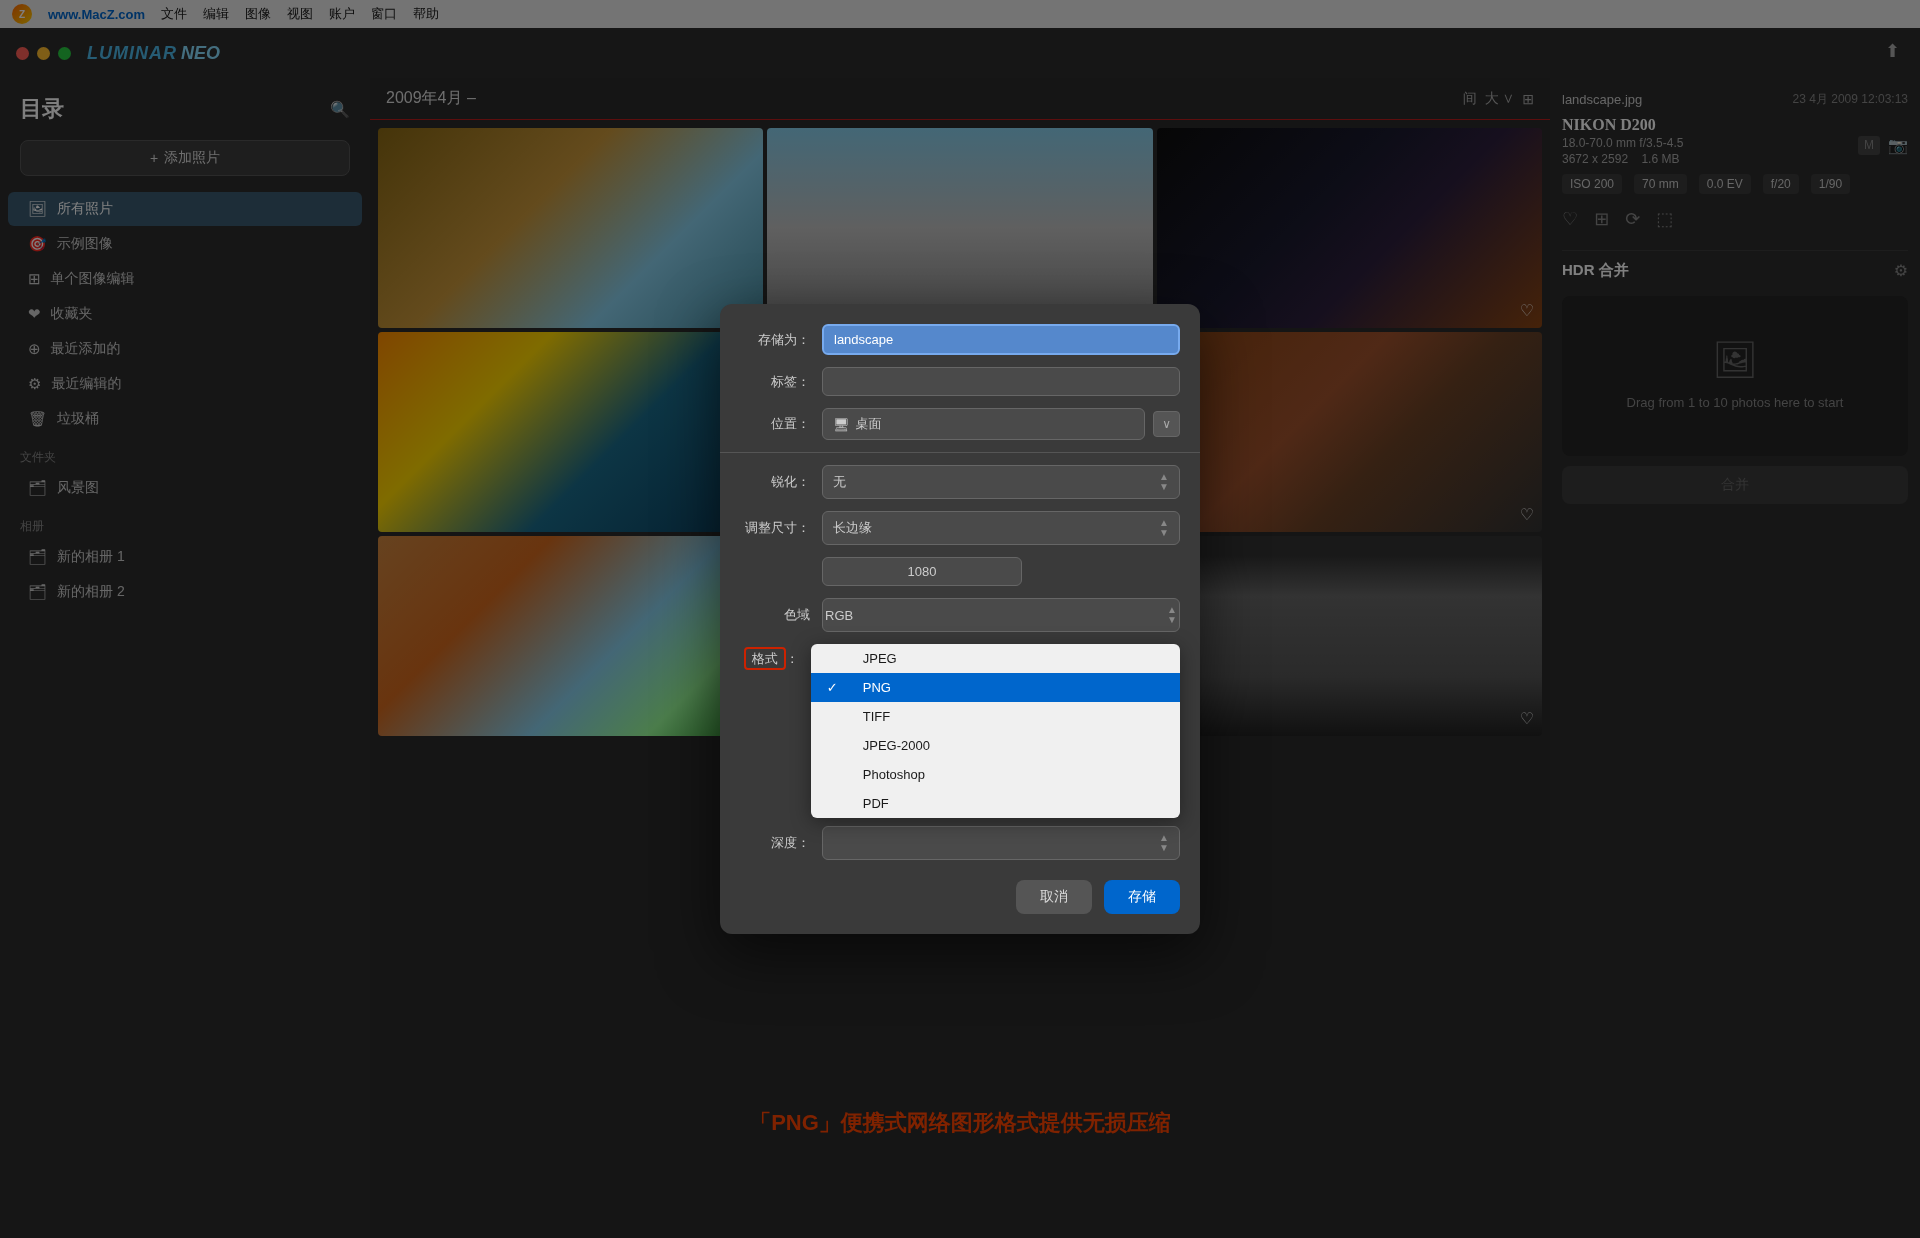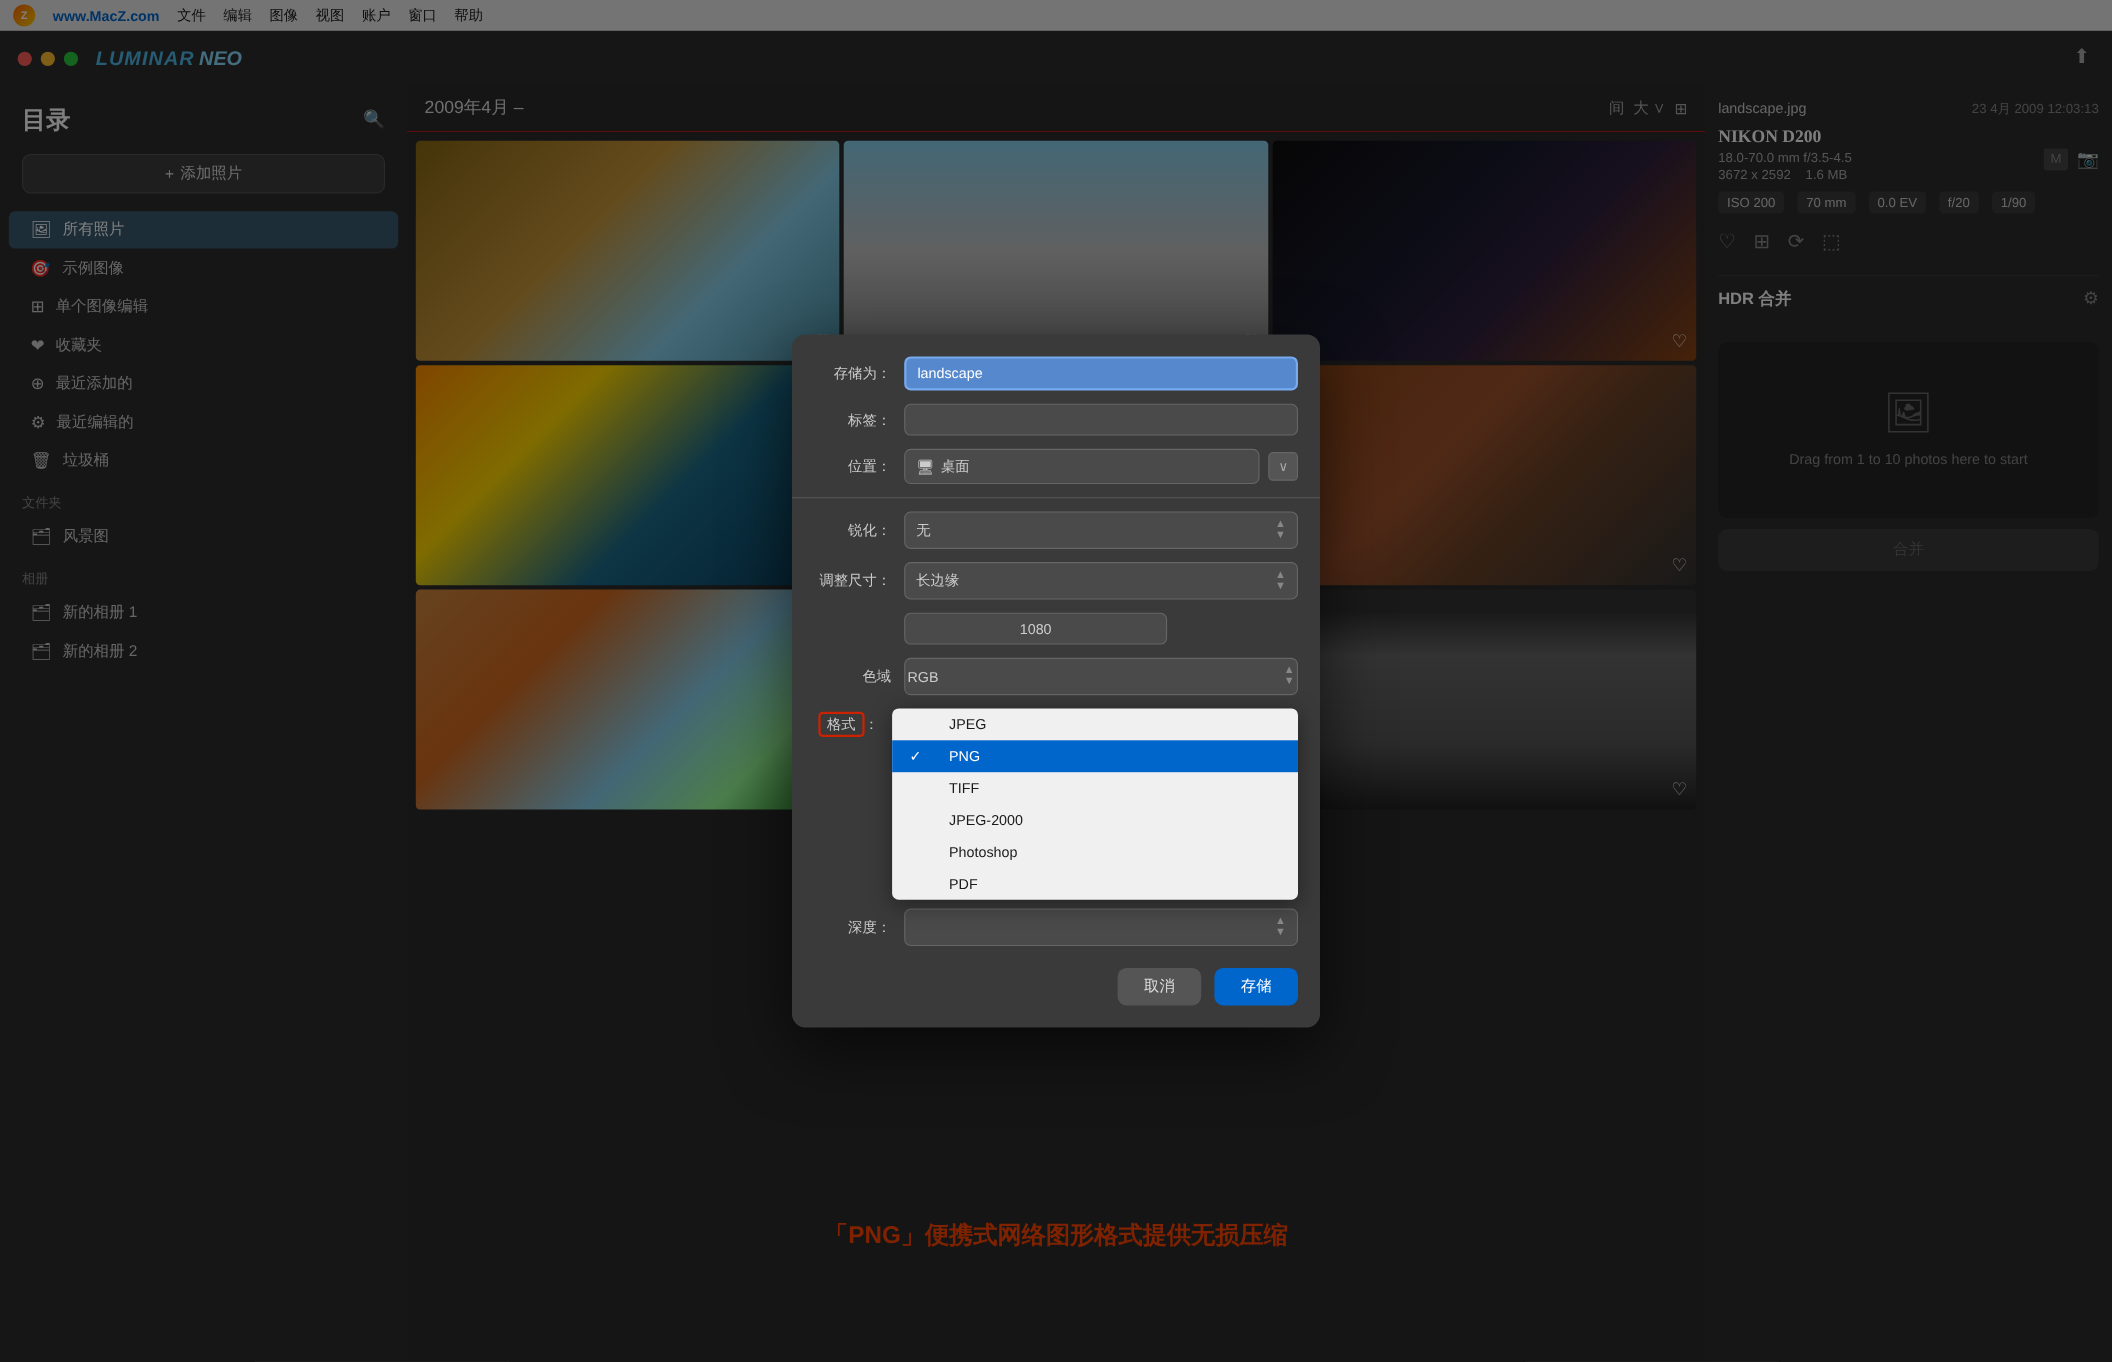--- a/index.html
+++ b/index.html
@@ -310,23 +310,22 @@
       cursor: pointer;
     }
     .divider { height: 1px; background: #3a3a3a; margin: 10px 0; }
 
     
     .hdr-panel {
       margin-top: 10px;
     }
     .hdr-header {
       display: flex;
-      align-items: center;
       justify-content: space-between;
-      margin-bottom: 30px;
+      margin-bottom: 16px;
     }
     .hdr-title {
       font-size: 15px;
       font-weight: bold;
       color: #fff;
     }
     .hdr-settings-icon {
       color: #888;
       font-size: 16px;
       cursor: pointer;
@@ -466,21 +465,21 @@
       justify-content: space-between;
     }
     .select-arrows {
       font-size: 10px;
       color: #888;
       display: flex;
       flex-direction: column;
       line-height: 1;
     }
     .number-input {
-      width: 239px;
+      width: 200px;
       background: #4a4a4a;
       border: 1px solid #666;
       border-radius: 6px;
       padding: 6px 10px;
       font-size: 13px;
       color: #ccc;
       text-align: center;
     }
     .color-domain-row {
       display: flex;

